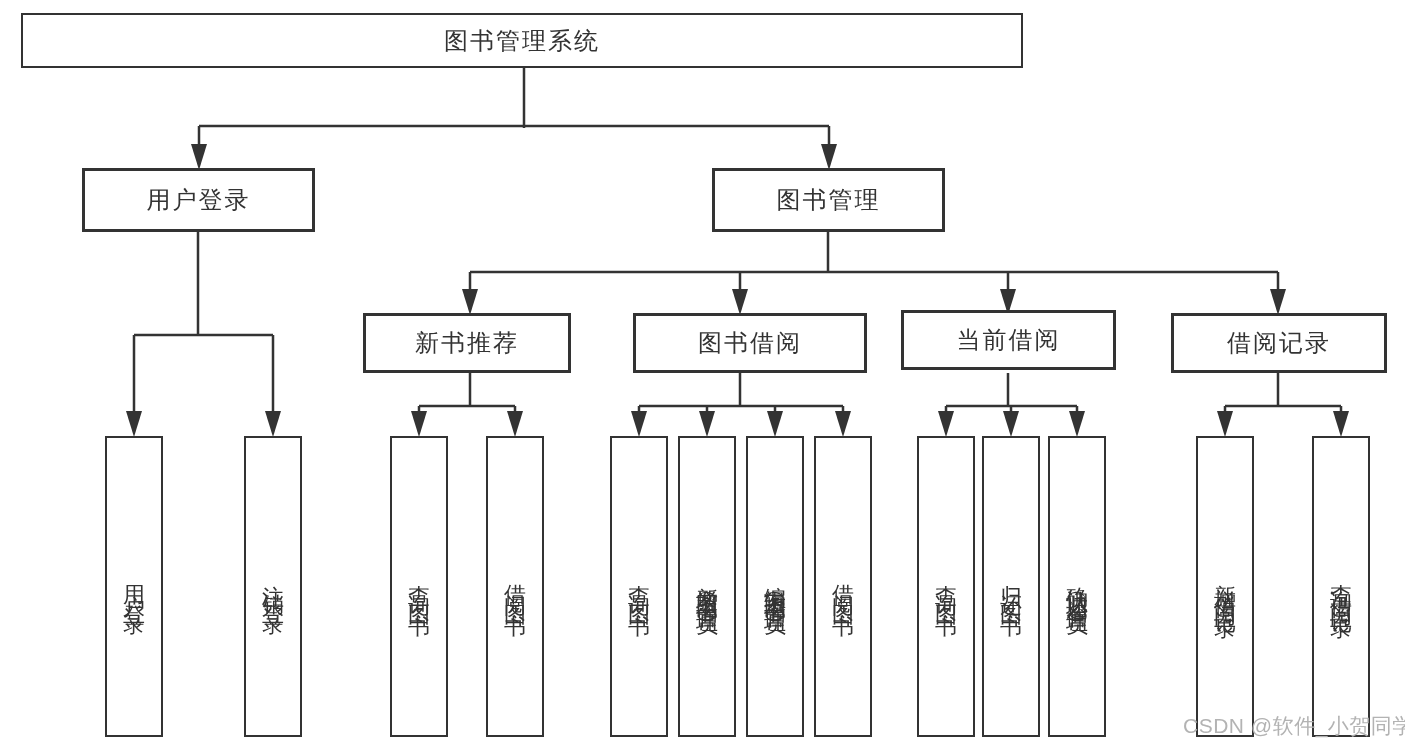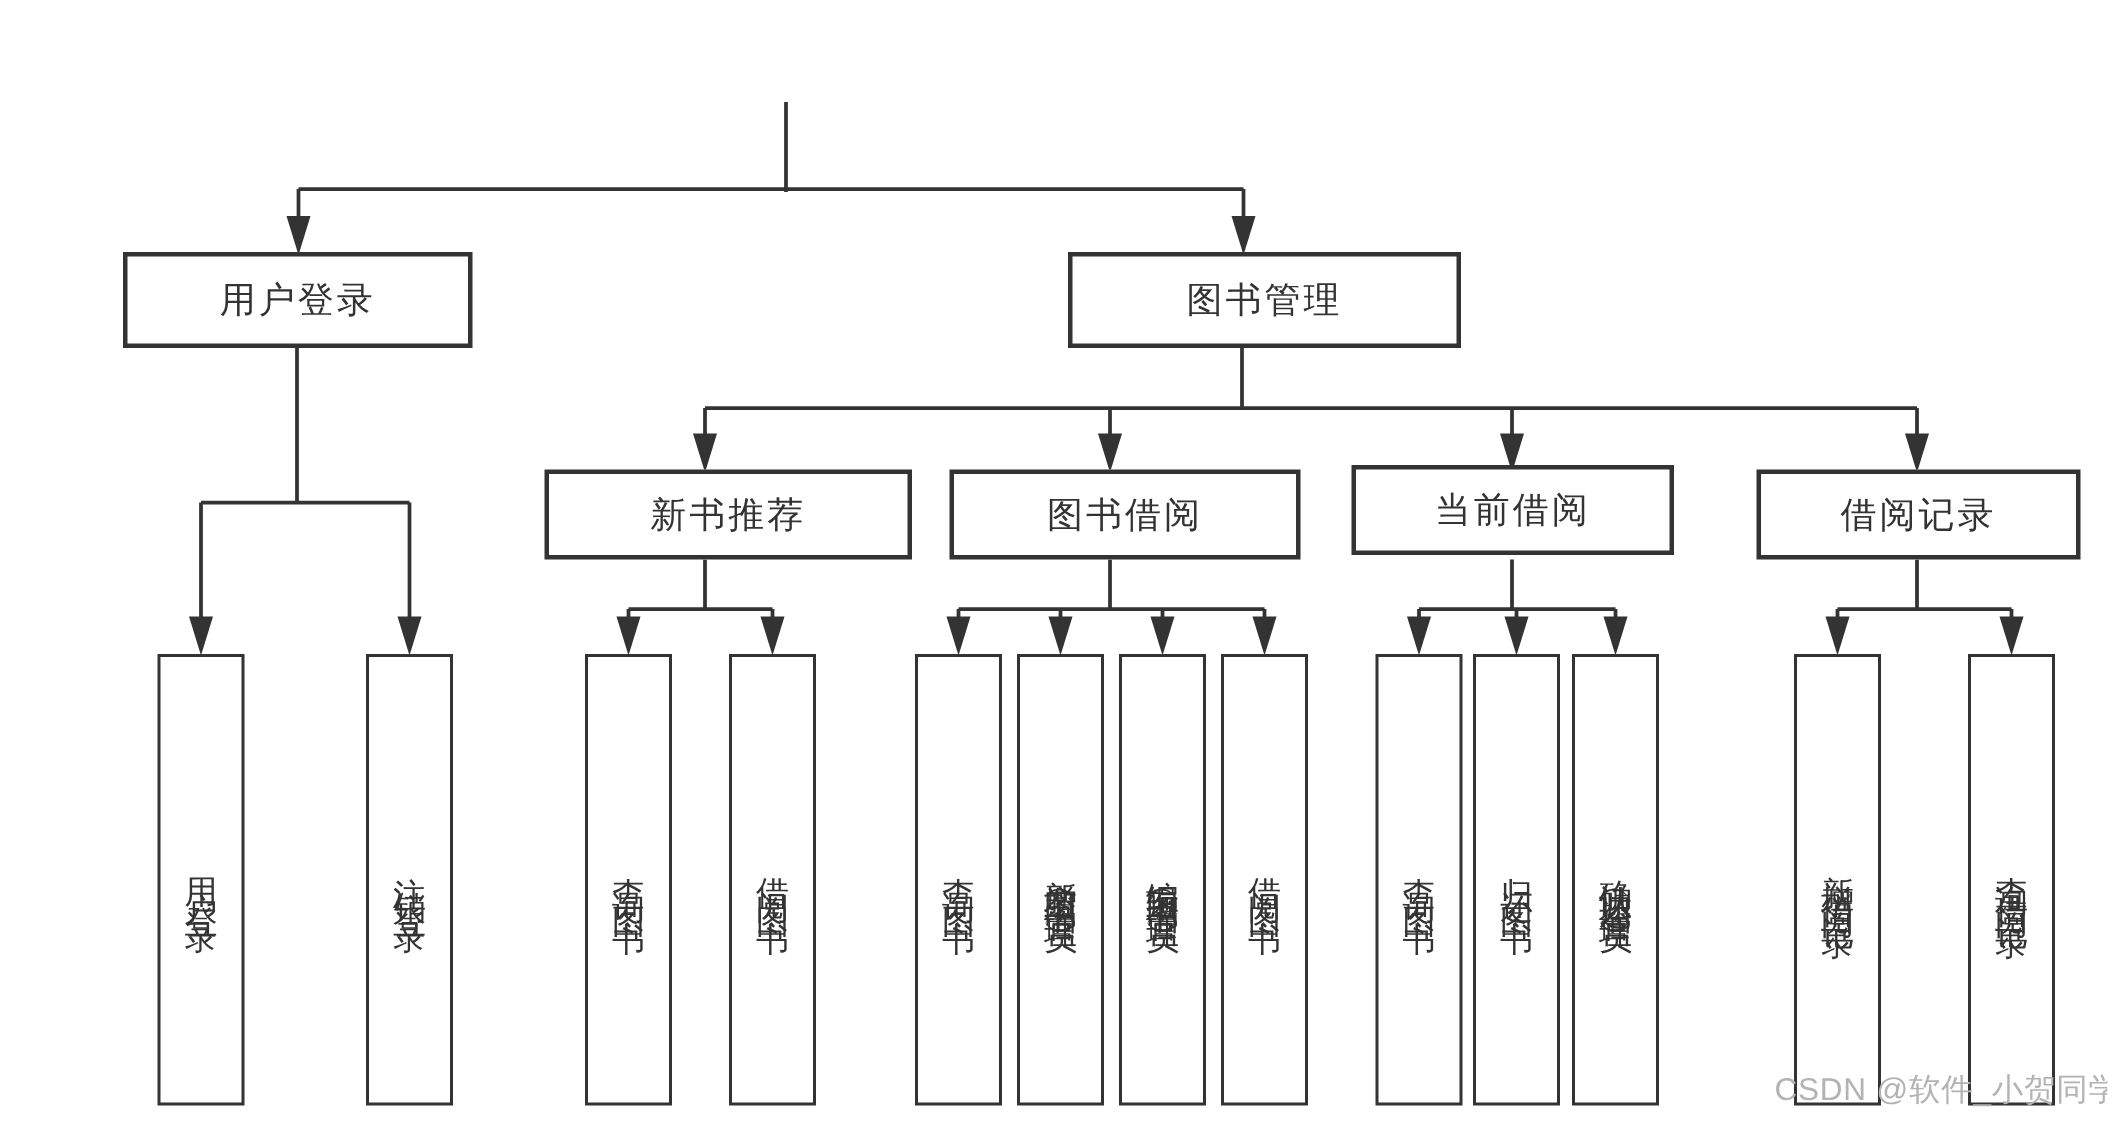--- a/index.html
+++ b/index.html
@@ -87,29 +87,32 @@
       <polygon points="767,411 783,411 775,437"></polygon>
       <polygon points="835,411 851,411 843,437"></polygon>
       <polygon points="938,411 954,411 946,437"></polygon>
       <polygon points="1003,411 1019,411 1011,437"></polygon>
       <polygon points="1069,411 1085,411 1077,437"></polygon>
       <polygon points="1217,411 1233,411 1225,437"></polygon>
       <polygon points="1333,411 1349,411 1341,437"></polygon>
     </g>
   </svg>
 
+  <div class="box root" style="left:21px; top:13px; width:1002px; height:55px;">
+    <span>图书管理系统</span>
+  </div>
 
   <div class="box lvl" style="left:82px; top:168px; width:233px; height:64px;">
     <span>用户登录</span>
   </div>
-  <div class="box lvl" style="left:712px; top:168px; width:262px; height:64px;">
+  <div class="box lvl" style="left:712px; top:168px; width:233px; height:64px;">
     <span>图书管理</span>
   </div>
 
-  <div class="box lvl" style="left:363px; top:313px; width:245px; height:60px;">
+  <div class="box lvl" style="left:363px; top:313px; width:208px; height:60px;">
     <span>新书推荐</span>
   </div>
   <div class="box lvl" style="left:633px; top:313px; width:234px; height:60px;">
     <span>图书借阅</span>
   </div>
   <div class="box lvl" style="left:901px; top:310px; width:215px; height:60px;">
     <span>当前借阅</span>
   </div>
   <div class="box lvl" style="left:1171px; top:313px; width:216px; height:60px;">
     <span>借阅记录</span>

